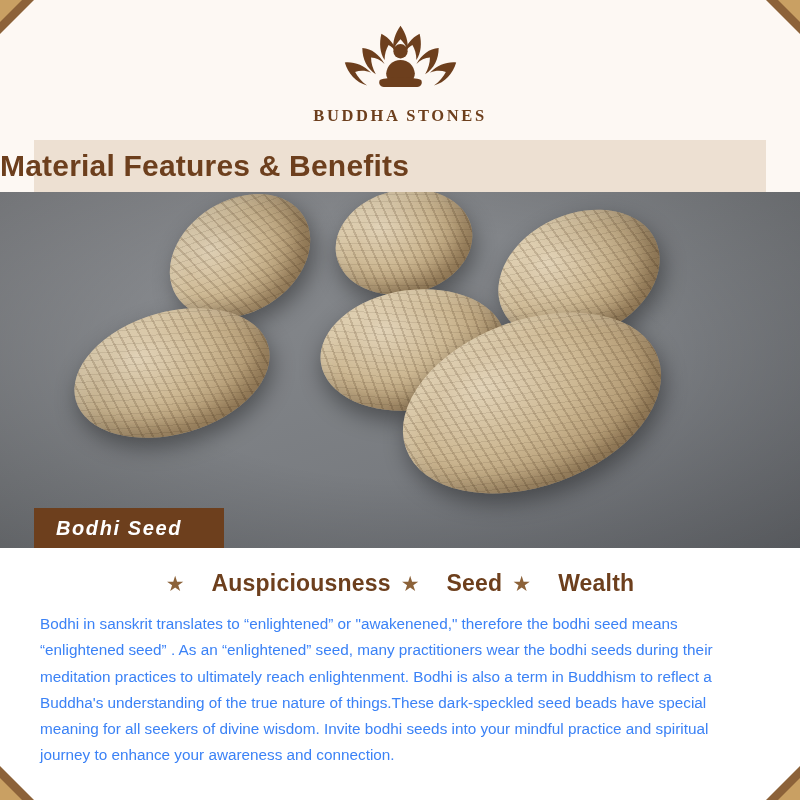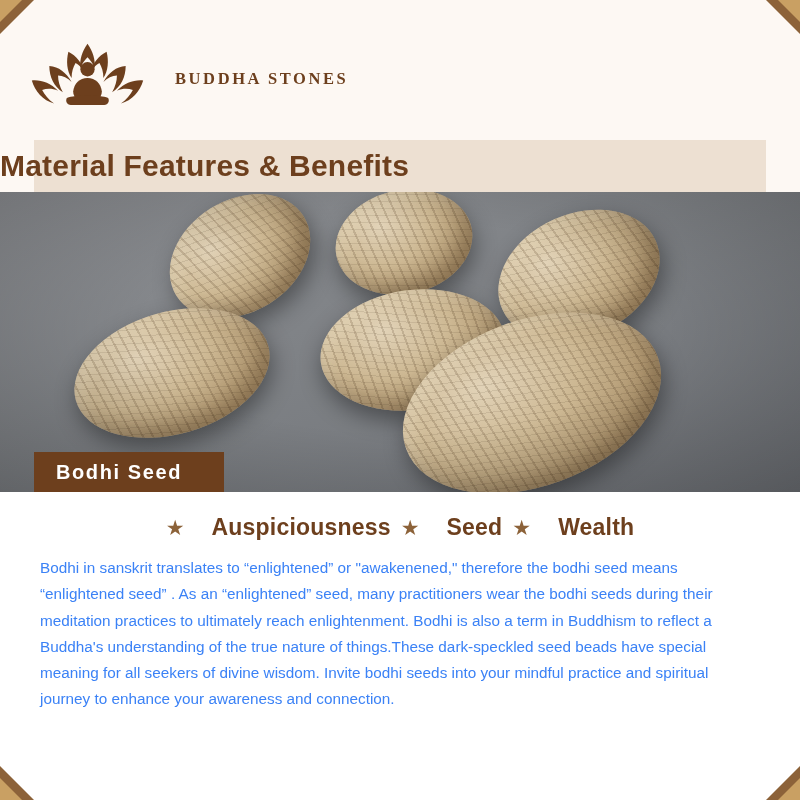--- a/index.html
+++ b/index.html
@@ -69,21 +69,21 @@
     border-bottom: 22px solid #c9a063;
     border-left: 22px solid transparent;
   }
 
   
   .brand {
     position: relative;
     height: 140px;
     background: #fdf8f3;
     display: flex;
-    flex-direction: row;
+    flex-direction: column;
     align-items: center;
     justify-content: flex-start;
     padding-top: 16px;
     box-sizing: border-box;
   }
   .brand-logo {
     width: 175px;
     height: 88px;
     display: block;
   }
@@ -121,23 +121,24 @@
     font-size: 30px;
     font-weight: bold;
     color: #6d3f1d;
     font-family: "Liberation Sans", sans-serif;
     letter-spacing: 0.2px;
   }
 
   
   .photo {
     position: relative;
-    height: 300px;
+    height: 356px;
     overflow: hidden;
     background: linear-gradient(160deg, #8d8f93 0%, #7f8286 45%, #6e7176 100%);
+    font-style: italic;
   }
   .photo-inner {
     position: absolute;
     inset: 0;
   }
   .seed {
     position: absolute;
     border-radius: 50% 50% 50% 50%;
     background: radial-gradient(ellipse at 35% 30%, #e2d3b8 0%, #cdb893 40%, #a98f68 75%, #8a7350 100%);
     box-shadow: 0 10px 22px rgba(0,0,0,0.38), inset -8px -10px 18px rgba(90,70,45,0.35), inset 6px 8px 16px rgba(255,248,230,0.30);

